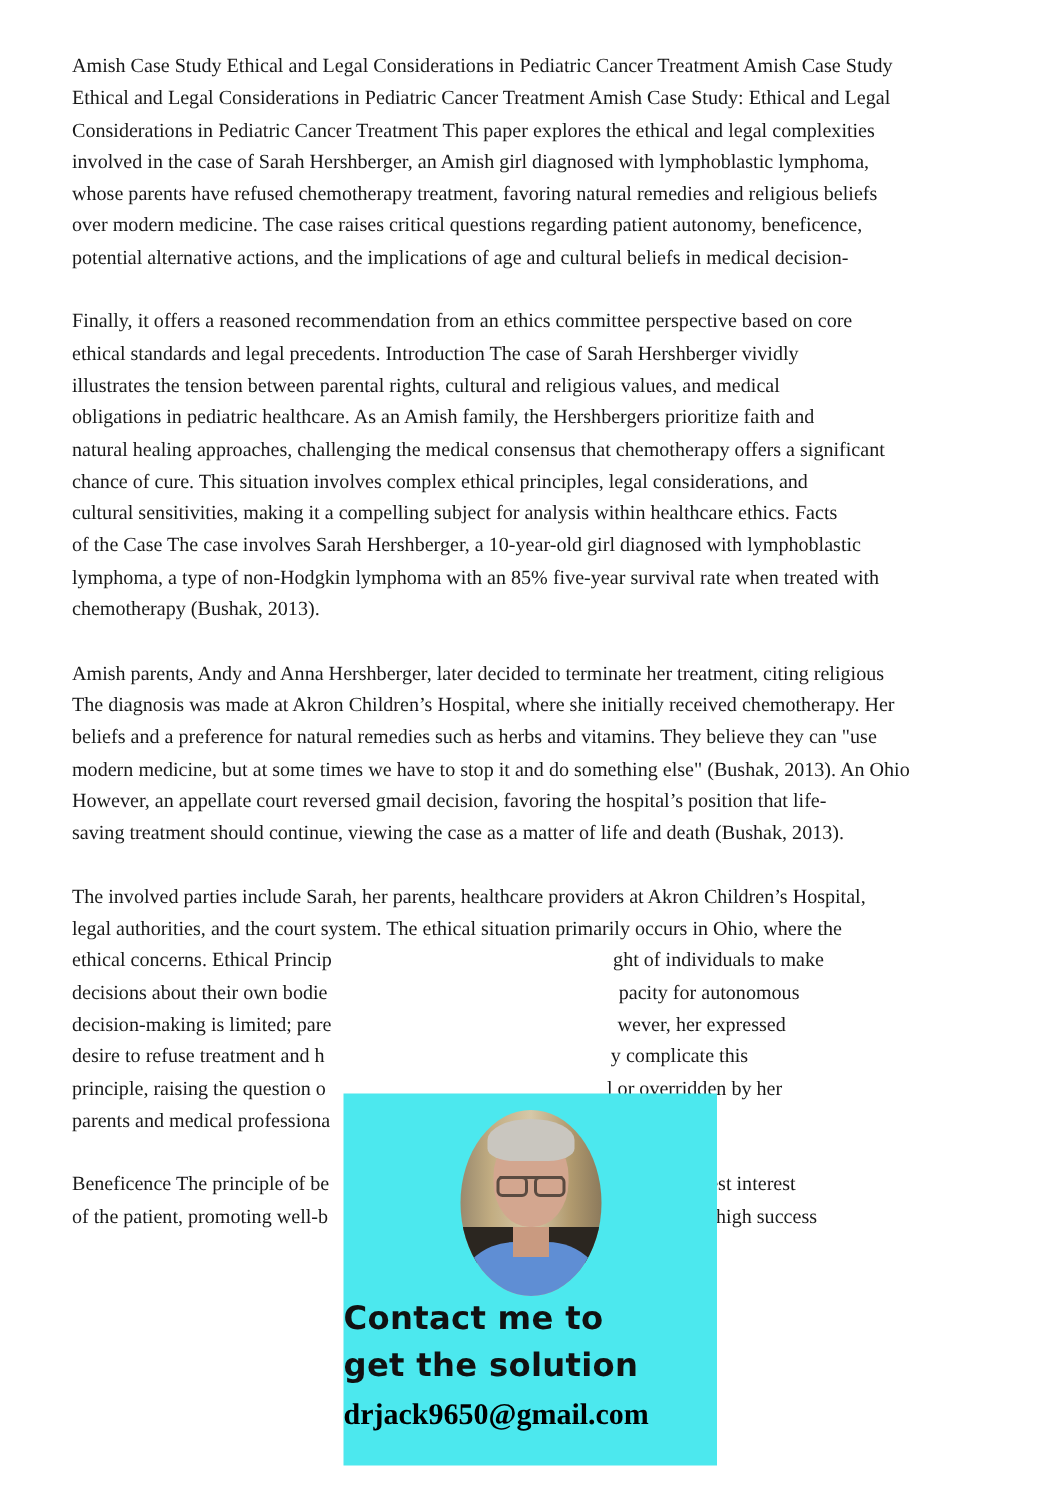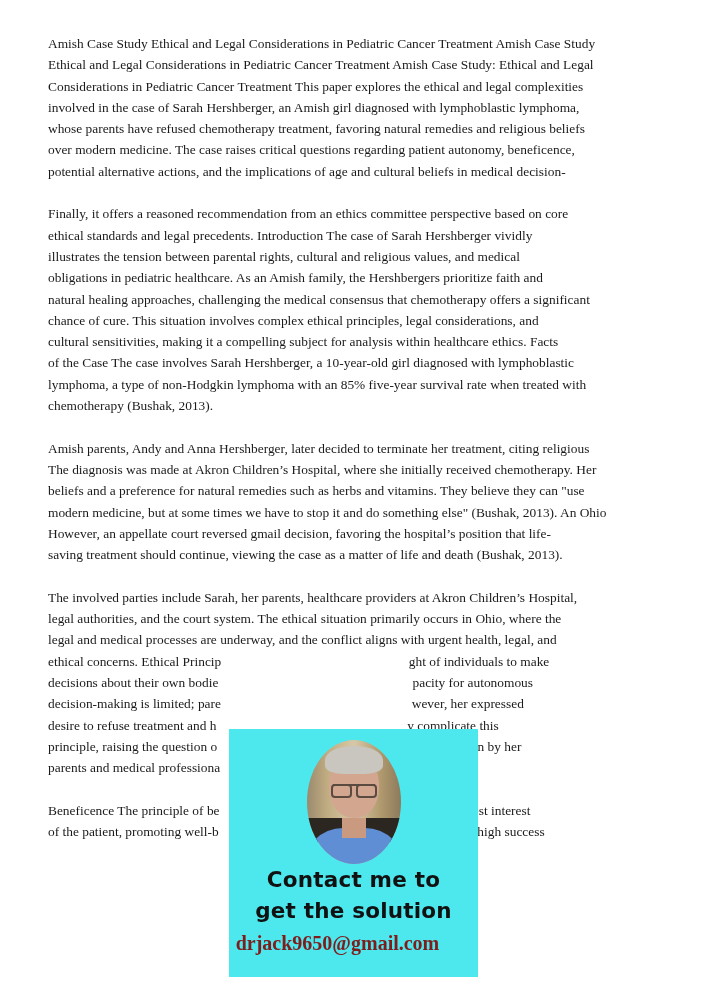--- a/index.html
+++ b/index.html
@@ -5,21 +5,21 @@
   html, body { margin: 0; padding: 0; background: #ffffff; }
   body { width: 708px; height: 1000px; position: relative; overflow: hidden; }
   .page {
     position: absolute; left: 48px; top: 33px; width: 612px;
     font-family: Liberation Serif, serif; font-size: 13.4px; line-height: 21.3px; color: #1a1a1a;
   }
   .para { margin: 0 0 21.3px 0; }
   .line { display: block; white-space: nowrap; }
   .overlay {
     position: absolute; left: 229px; top: 729px; width: 249px; height: 248px;
-    background: #4ce8ee; text-align: center;
+    background: #4ce8ee; 
   }
   .portrait {
     position: absolute; left: 78px; top: 11px; width: 94px; height: 124px;
     border-radius: 50%; overflow: hidden;
     background: linear-gradient(90deg, #9a8a6e 0%, #c2ad82 22%, #d6c8a8 50%, #b19a6e 78%, #8c7a5c 100%);
   }
   .portrait .shirt {
     position: absolute; left: -4px; bottom: -4px; width: 102px; height: 40px;
     background: #5f8ed4; border-radius: 40px 40px 0 0;
   }
@@ -49,21 +49,21 @@
   .portrait .glasses::after { right: -2px; }
   .cta {
     position: absolute; left: 0; width: 249px;
     font-family: "DejaVu Sans", sans-serif; font-weight: bold; font-size: 21.5px; color: #111;
     letter-spacing: 0.2px;
   }
   .cta1 { top: 138px; }
   .cta2 { top: 169px; }
   .email {
     position: absolute; left: 0; top: 203px; width: 217px;
-    font-family: "Liberation Serif", serif; font-weight: bold; font-size: 20px; color: #7f1d1d;
+    font-family: "Liberation Serif", serif; font-weight: bold; font-size: 20px; color: #000000;
   }
 </style>
 </head>
 <body>
 
 <div class="page">
   <div class="para">
     <span class="line">Amish Case Study Ethical and Legal Considerations in Pediatric Cancer Treatment Amish Case Study</span>
     <span class="line">Ethical and Legal Considerations in Pediatric Cancer Treatment Amish Case Study: Ethical and Legal</span>
     <span class="line">Considerations in Pediatric Cancer Treatment This paper explores the ethical and legal complexities</span>
@@ -88,21 +88,20 @@
     <span class="line">Amish parents, Andy and Anna Hershberger, later decided to terminate her treatment, citing religious</span>
     <span class="line">The diagnosis was made at Akron Children’s Hospital, where she initially received chemotherapy. Her</span>
     <span class="line">beliefs and a preference for natural remedies such as herbs and vitamins. They believe they can "use</span>
     <span class="line">modern medicine, but at some times we have to stop it and do something else" (Bushak, 2013). An Ohio</span>
     <span class="line">However, an appellate court reversed gmail decision, favoring the hospital’s position that life-</span>
     <span class="line">saving treatment should continue, viewing the case as a matter of life and death (Bushak, 2013).</span>
   </div>
   <div class="para">
     <span class="line">The involved parties include Sarah, her parents, healthcare providers at Akron Children’s Hospital,</span>
     <span class="line">legal authorities, and the court system. The ethical situation primarily occurs in Ohio, where the</span>
-    <span class="line">legal and medical processes are underway, and the conflict aligns with urgent health, legal, and</span>
     <span class="line" style="white-space:pre">ethical concerns. Ethical Princip                                                        ght of individuals to make</span>
     <span class="line" style="white-space:pre">decisions about their own bodie                                                          pacity for autonomous</span>
     <span class="line" style="white-space:pre">decision-making is limited; pare                                                         wever, her expressed</span>
     <span class="line" style="white-space:pre">desire to refuse treatment and h                                                         y complicate this</span>
     <span class="line" style="white-space:pre">principle, raising the question o                                                        l or overridden by her</span>
     <span class="line">parents and medical professiona</span>
   </div>
   <div class="para">
     <span class="line" style="white-space:pre">Beneficence The principle of be                                                          act in the best interest</span>
     <span class="line" style="white-space:pre">of the patient, promoting well-b                                                          notherapy's high success</span>

